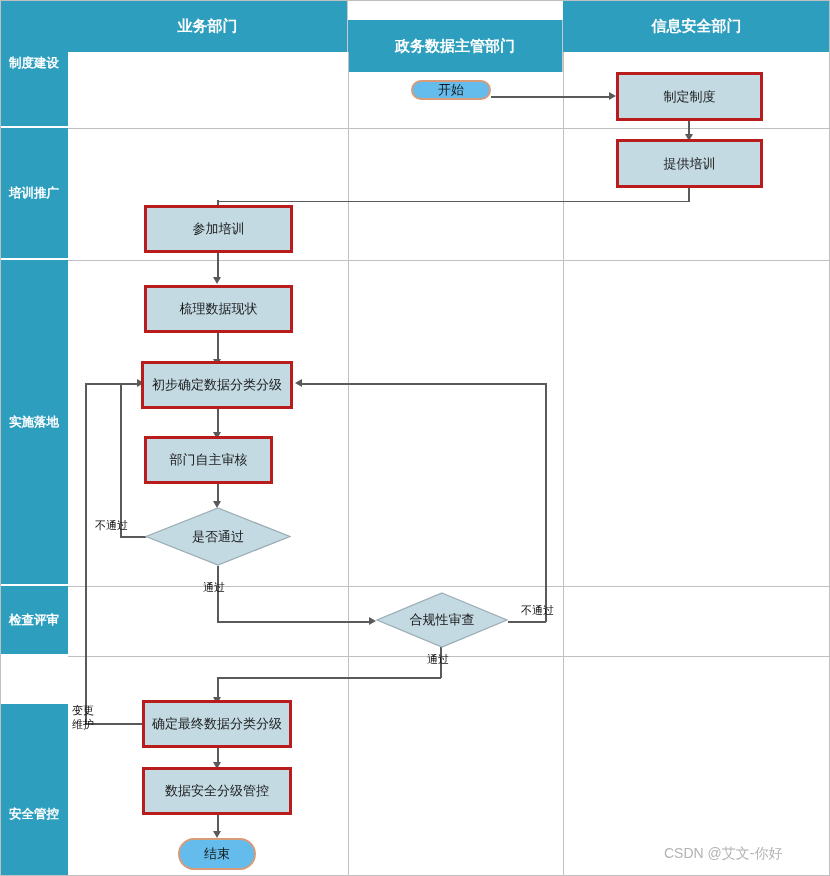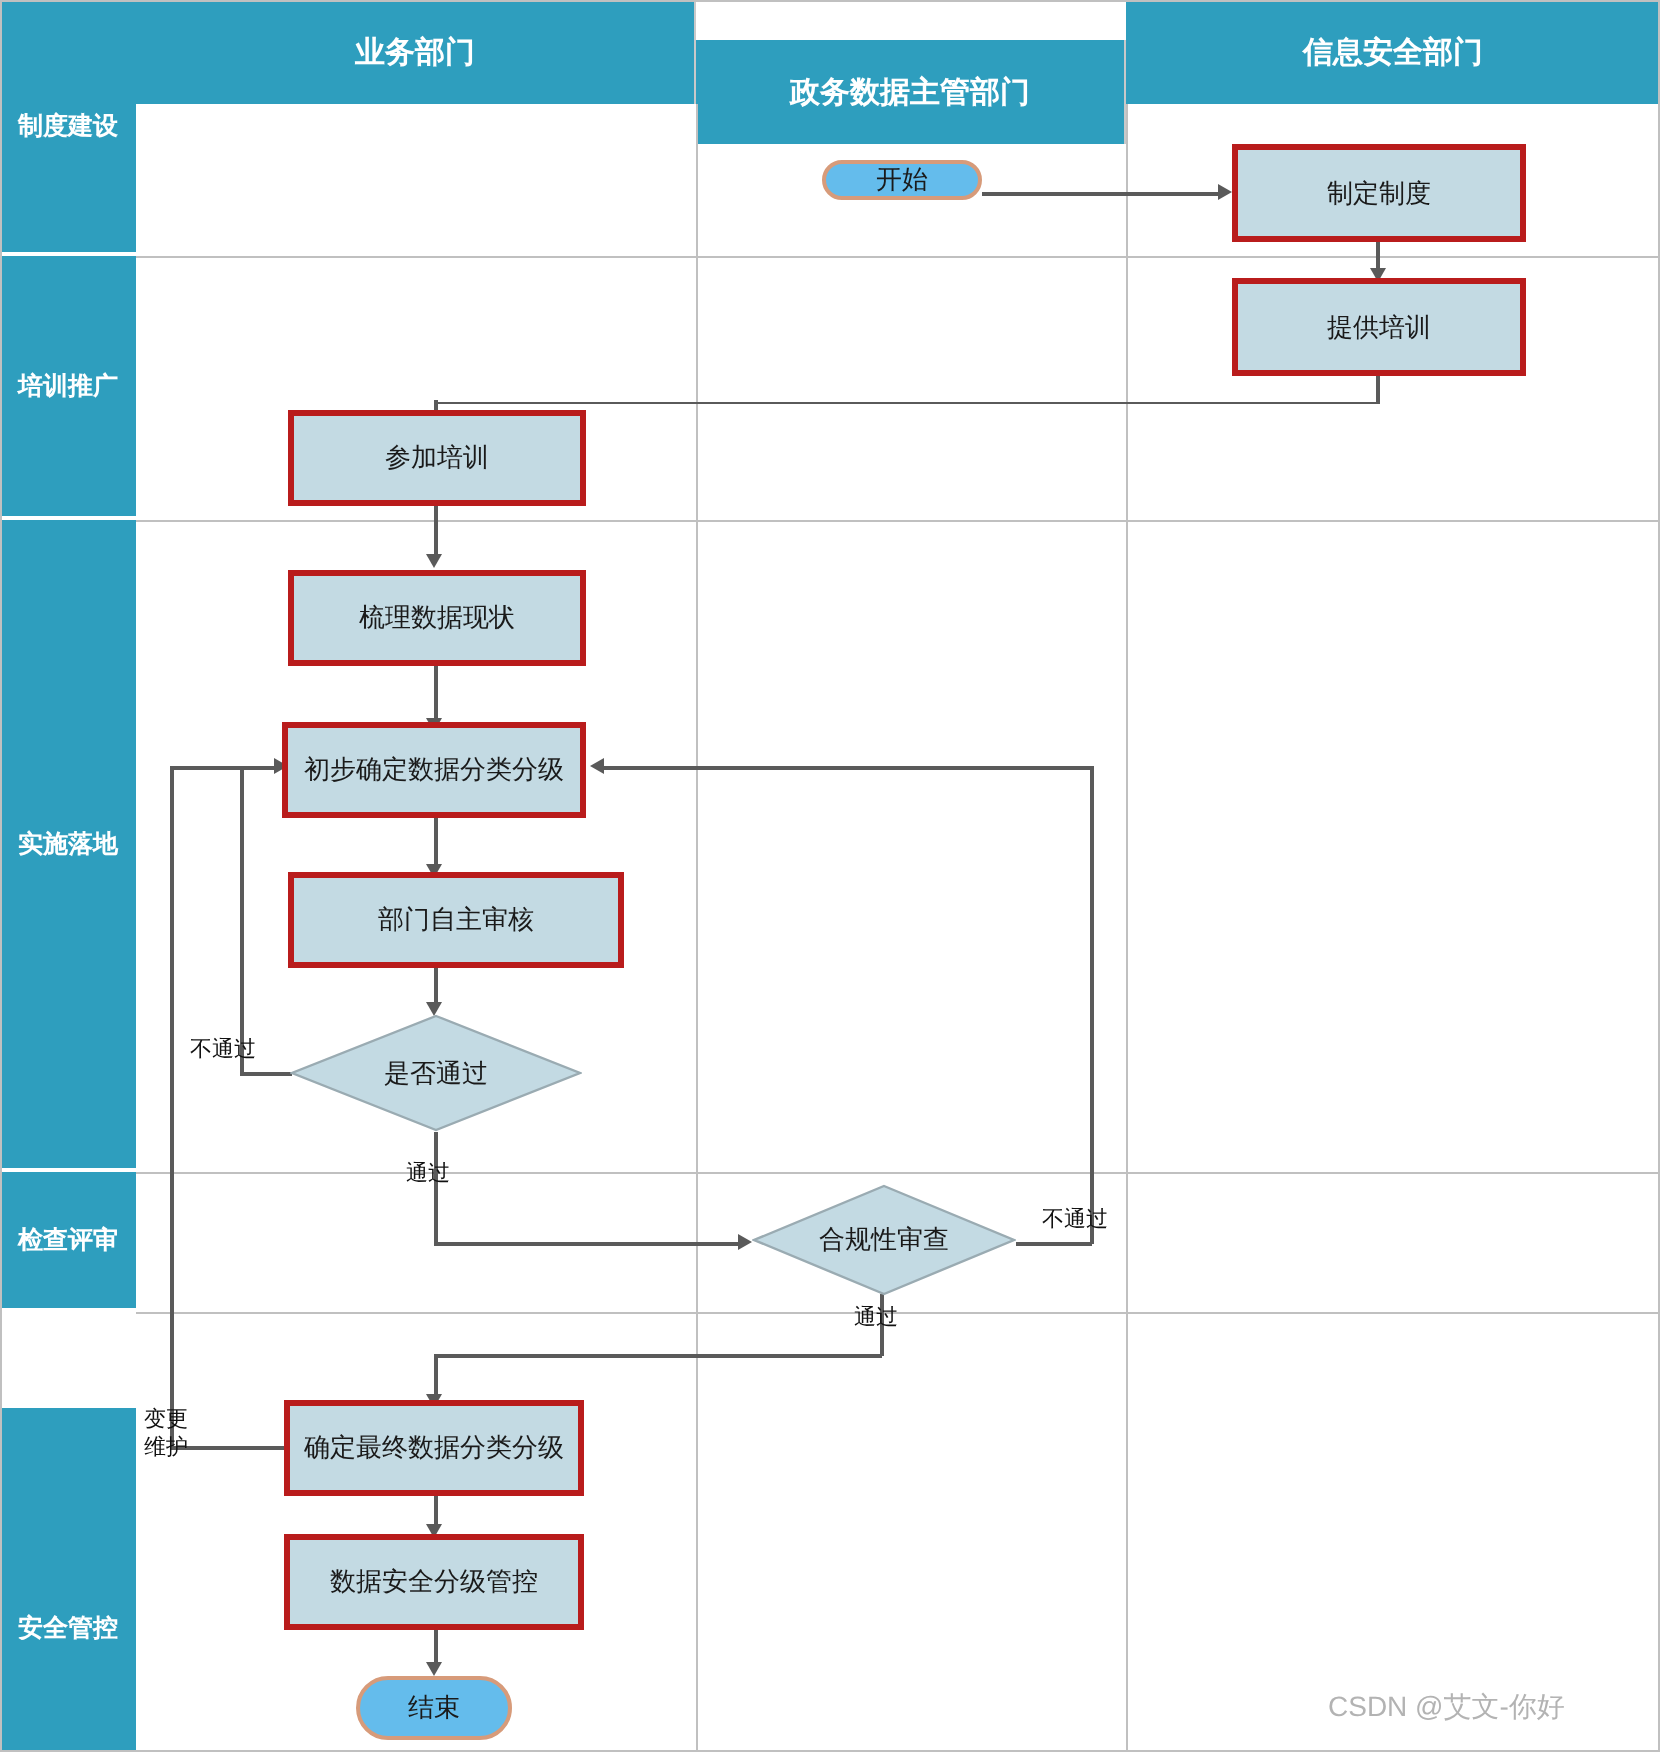--- a/index.html
+++ b/index.html
@@ -267,21 +267,21 @@
   </div>
 
   <div class="node process" style="left:144px;top:285px;width:149px;height:48px;">
     <span>梳理数据现状</span>
   </div>
 
   <div class="node process" style="left:141px;top:361px;width:152px;height:48px;">
     <span>初步确定数据分类分级</span>
   </div>
 
-  <div class="node process" style="left:144px;top:436px;width:168px;height:48px;">
+  <div class="node process" style="left:144px;top:436px;width:129px;height:48px;">
     <span>部门自主审核</span>
   </div>
 
   <div class="node decision" style="left:145px;top:507px;width:146px;height:59px;">
     <svg class="decision-shape" viewBox="0 0 146 59" preserveAspectRatio="none">
       <polygon points="73,1 145,29.5 73,58 1,29.5" fill="#C3DAE3" stroke="#9aabb2" stroke-width="1.2"></polygon>
     </svg>
     <span class="decision-label">是否通过</span>
   </div>
 

